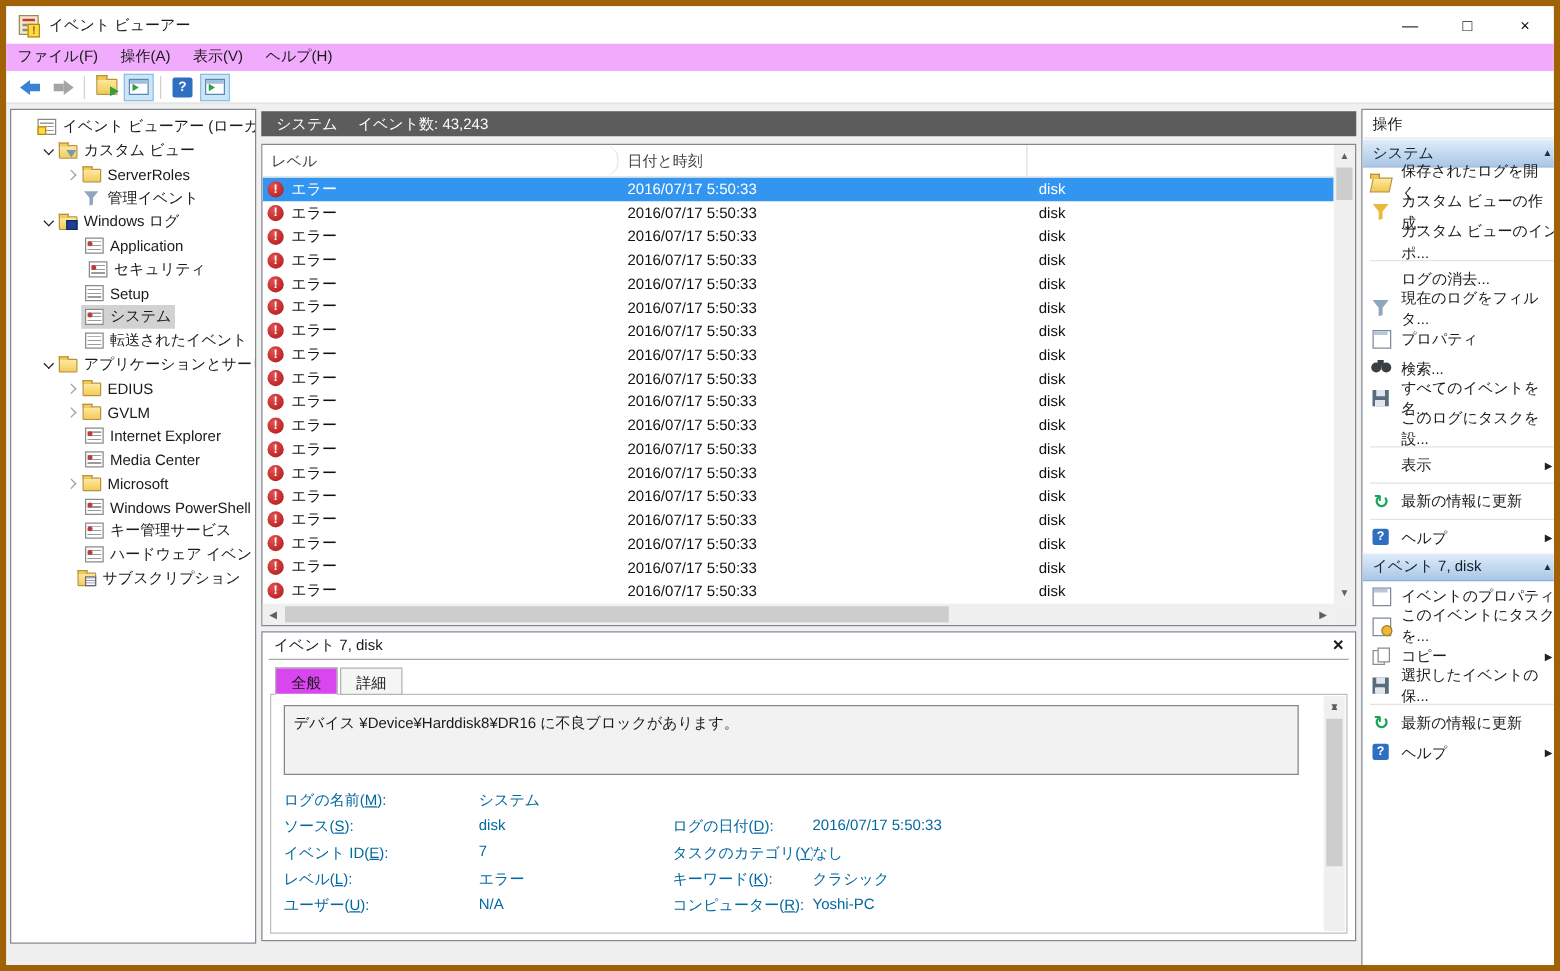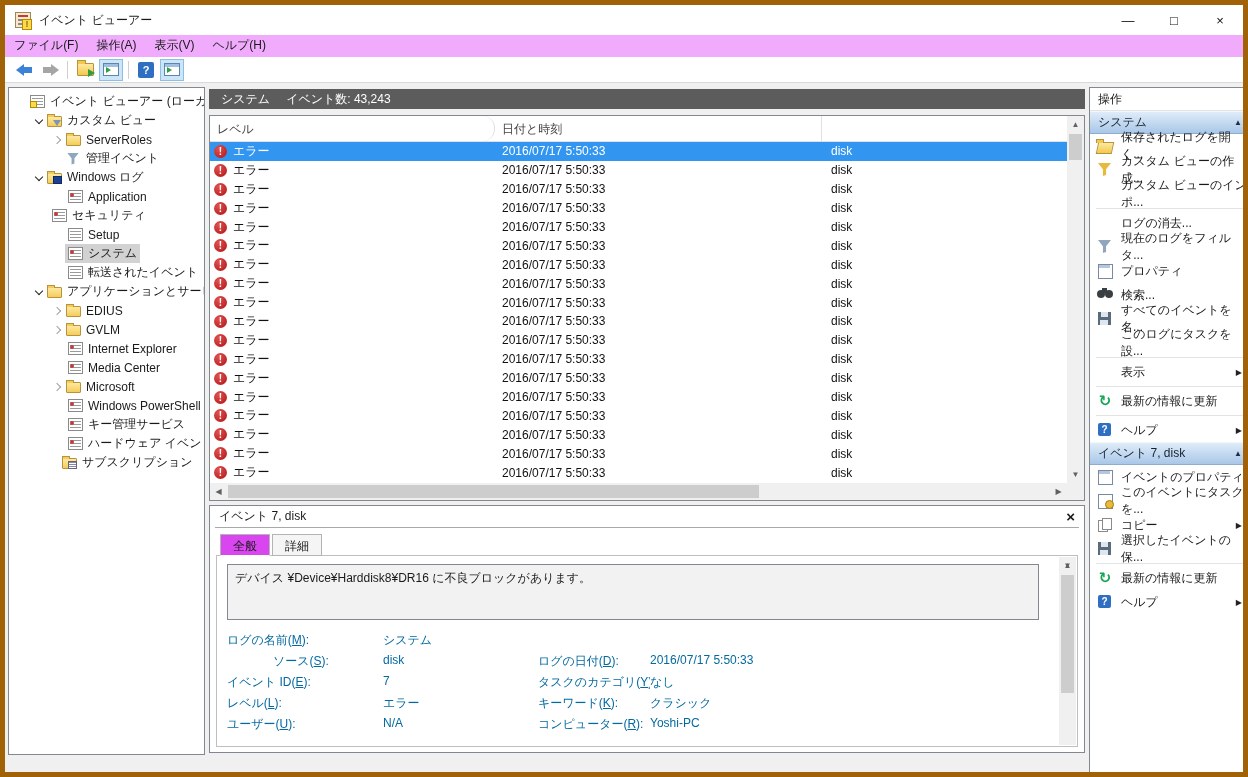--- a/index.html
+++ b/index.html
@@ -217,21 +217,21 @@
               <span class="tlabel">Windows ログ</span>
             </span>
           </div>
           <div class="trow" style="padding-left: 42px;">
             <span class="chev none"></span>
             <span class="titem">
               <span class="ticon ti-log-event"></span>
               <span class="tlabel">Application</span>
             </span>
           </div>
-          <div class="trow" style="padding-left: 26px;">
+          <div class="trow" style="padding-left: 45px;">
             <span class="chev none"></span>
             <span class="titem">
               <span class="ticon ti-log-event"></span>
               <span class="tlabel">セキュリティ</span>
             </span>
           </div>
           <div class="trow" style="padding-left: 42px;">
             <span class="chev none"></span>
             <span class="titem">
               <span class="ticon ti-log-plain"></span>
@@ -502,21 +502,21 @@
         </div>
         <div class="tabs">
             <div class="tab active">全般</div>
             <div class="tab">詳細</div>
           </div>
         <div class="tabbox">
           <div class="msgbox">デバイス ¥Device¥Harddisk8¥DR16 に不良ブロックがあります。</div>
           <div class="fieldgrid">
               <span class="hotkey" style="grid-area: 1 / 1;">ログの名前(<u>M</u>):</span>
               <span style="grid-area: 1 / 2;">システム</span>
-              <span class="hotkey" style="grid-area: 2 / 1; margin-left: 46px;">ソース(<u>S</u>):</span>
+              <span class="hotkey" style="grid-area: 2 / 1;">ソース(<u>S</u>):</span>
               <span style="grid-area: 2 / 2;">disk</span>
               <span class="hotkey" style="grid-area: 3 / 1;">イベント ID(<u>E</u>):</span>
               <span style="grid-area: 3 / 2;">7</span>
               <span class="hotkey" style="grid-area: 4 / 1;">レベル(<u>L</u>):</span>
               <span style="grid-area: 4 / 2;">エラー</span>
               <span class="hotkey" style="grid-area: 5 / 1;">ユーザー(<u>U</u>):</span>
               <span style="grid-area: 5 / 2;">N/A</span>
               <span class="hotkey" style="grid-area: 2 / 3;">ログの日付(<u>D</u>):</span>
               <span style="grid-area: 2 / 4;">2016/07/17 5:50:33</span>
               <span class="hotkey" style="grid-area: 3 / 3;">タスクのカテゴリ(<u>Y</u>):</span>

